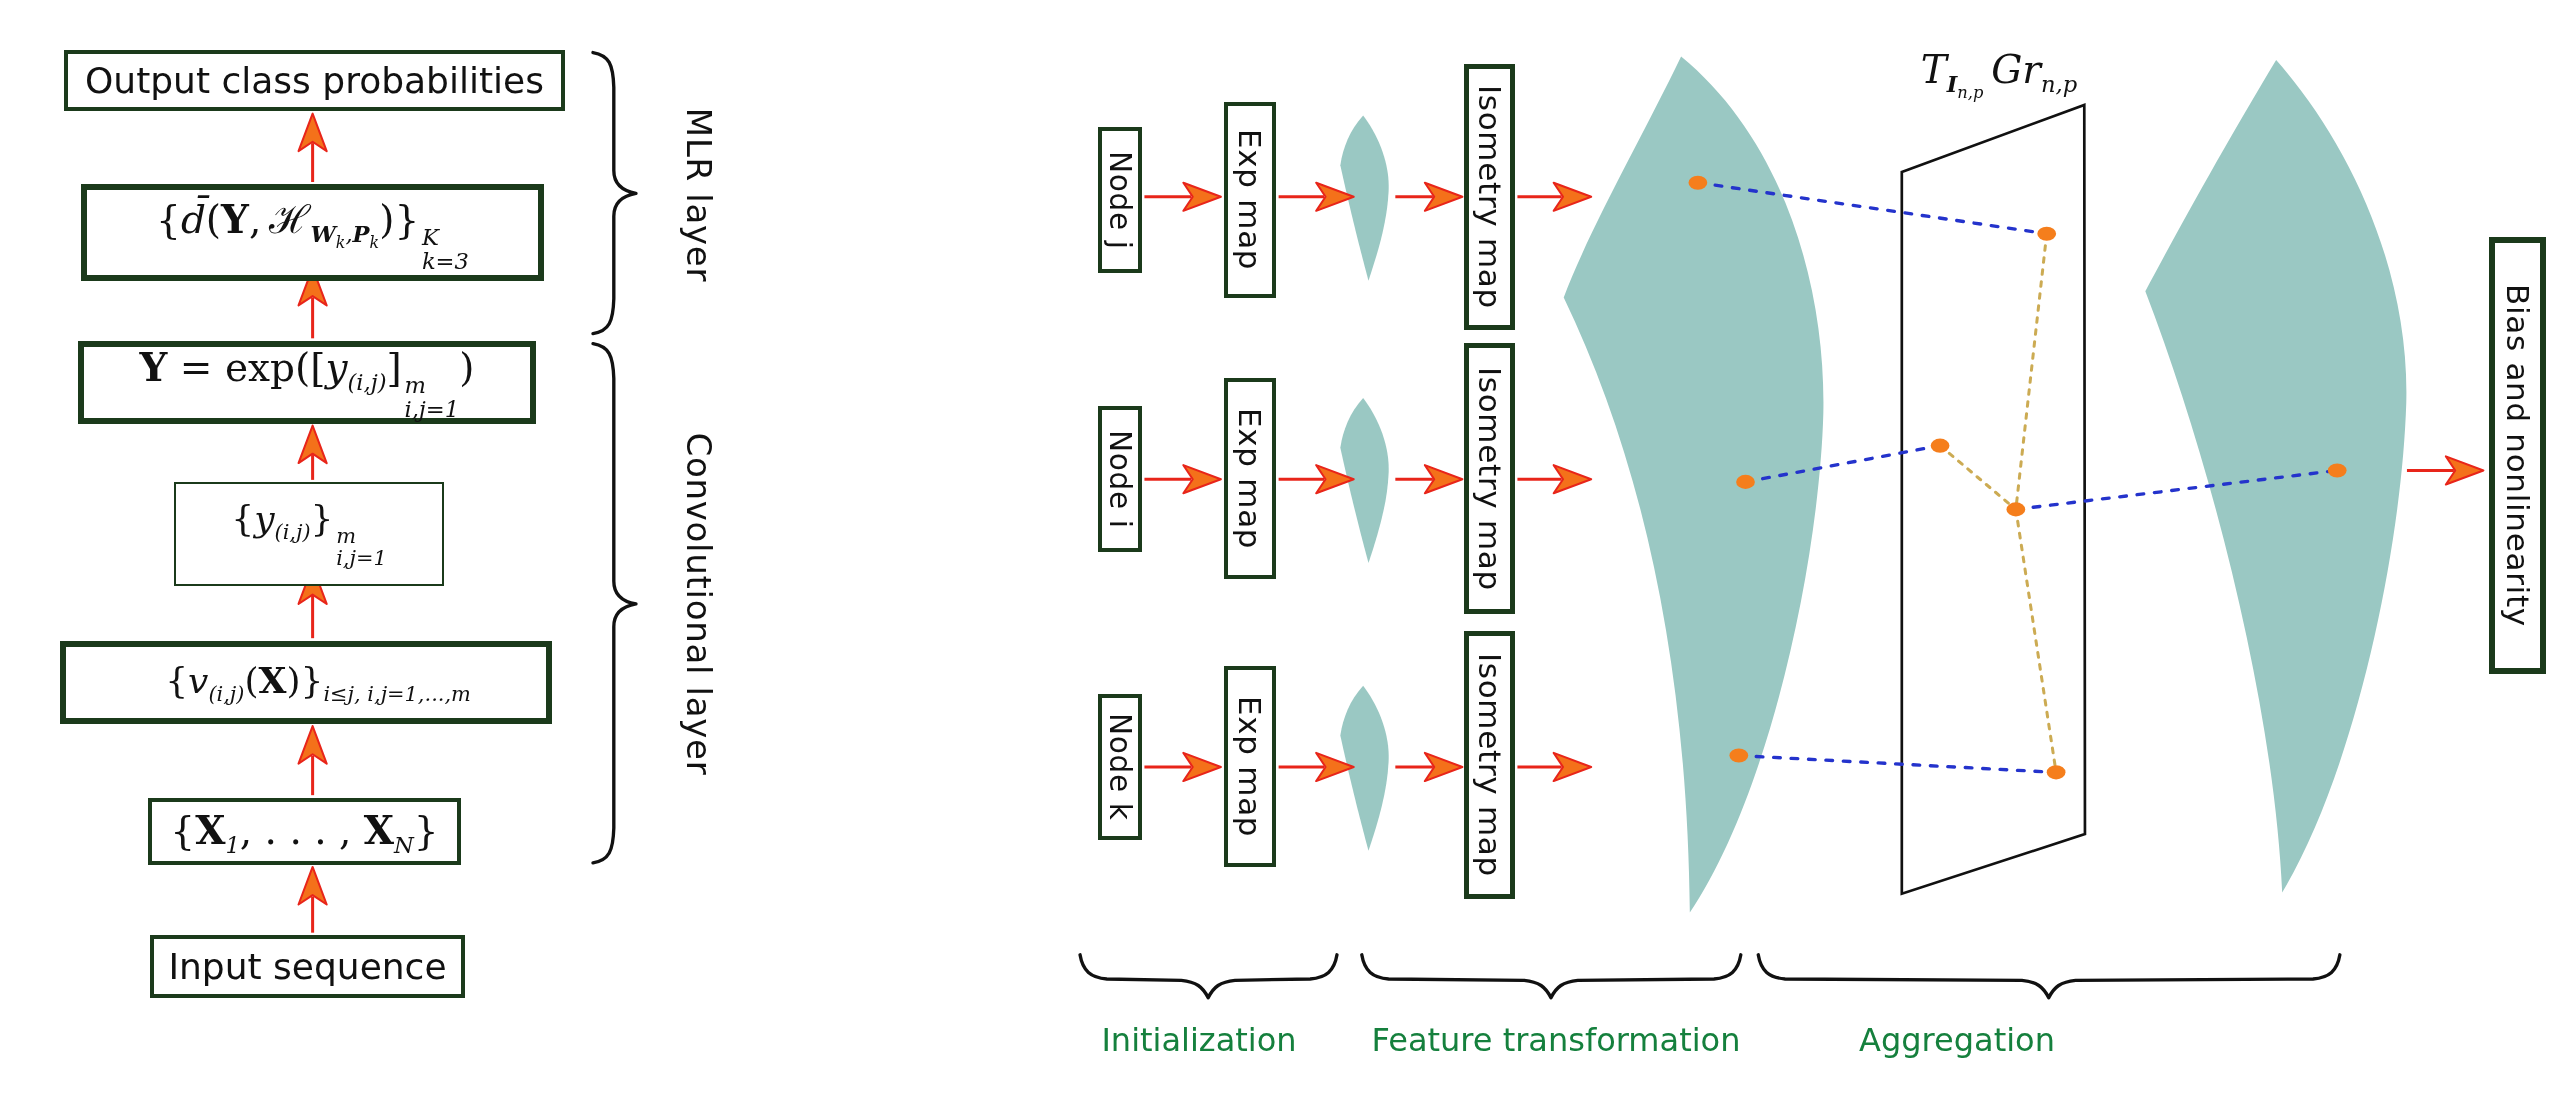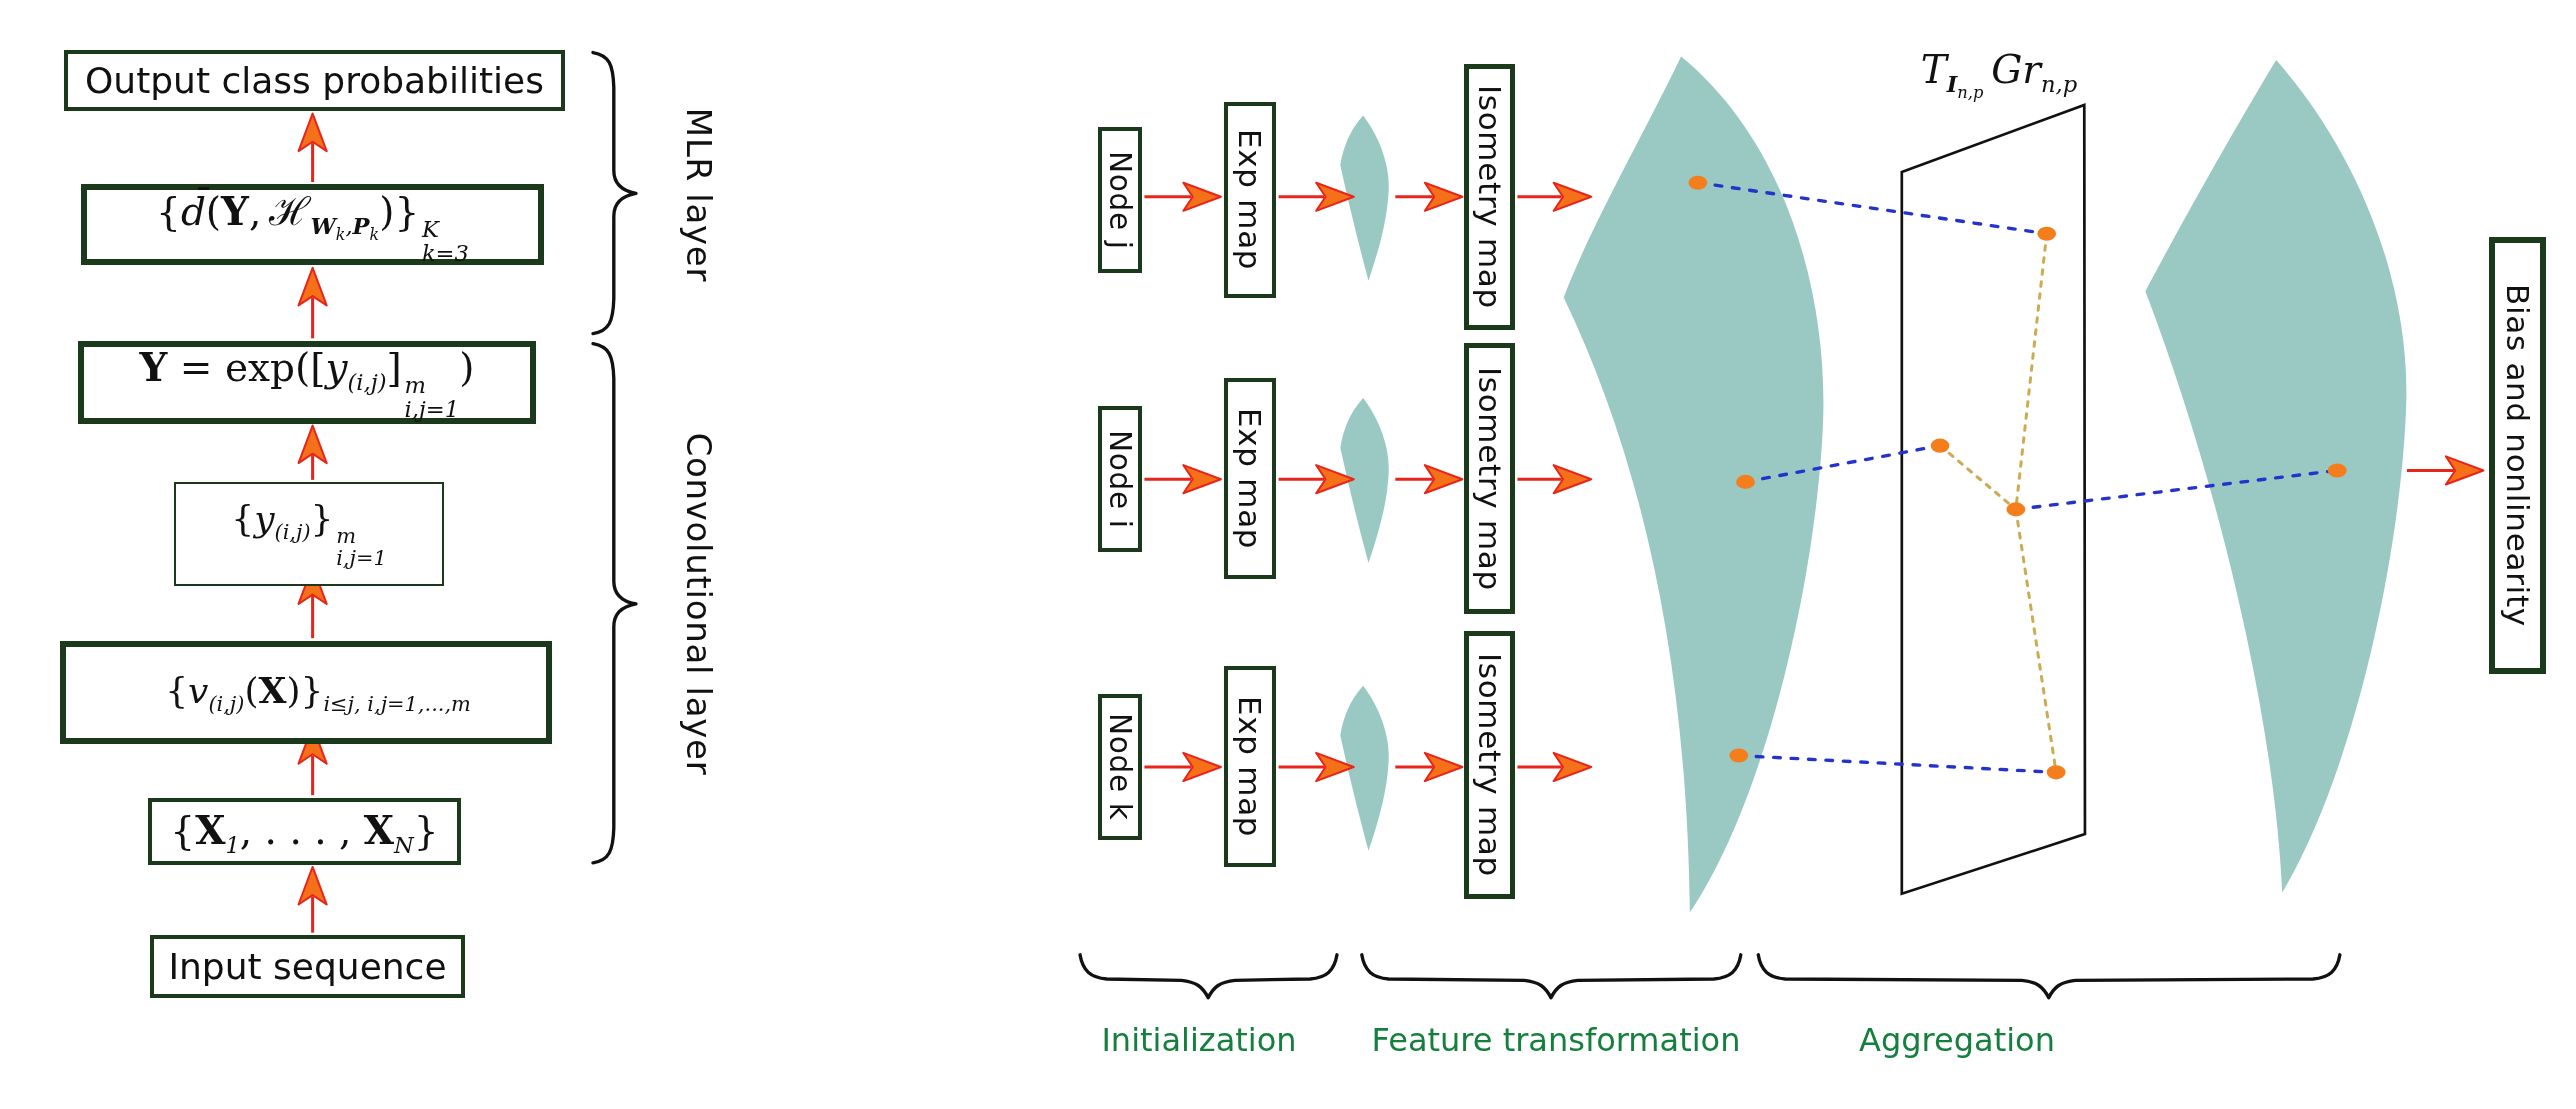--- a/index.html
+++ b/index.html
@@ -197,42 +197,42 @@
     <path d="M 1610 1423 C 1614 1447 1626 1457 1650 1459 L 1761 1461 C 1783 1463 1793 1471 1801 1487 C 1809 1471 1819 1463 1841 1461 L 1953 1459 C 1977 1457 1989 1447 1993 1423"></path>
     <path d="M 2030 1423 C 2034 1447 2046 1457 2070 1459 L 2272 1461 C 2294 1463 2304 1471 2312 1487 C 2320 1471 2330 1463 2352 1461 L 2555 1459 C 2579 1457 2591 1447 2595 1423"></path>
     <path d="M 2621 1423 C 2625 1447 2637 1457 2661 1459 L 3014 1461 C 3036 1463 3046 1471 3054 1487 C 3062 1471 3072 1463 3094 1461 L 3448 1459 C 3472 1457 3484 1447 3488 1423"></path>
   </g>
 </svg>
 
 <div class="box sans-label" style="left:64px; top:50px; width:501px; height:61px;justify-content:center;">
   <span>Output class probabilities</span>
 </div>
 
-<div class="box formula" style="left:81px; top:184px; width:463px; height:81px; border-width:6px;">
+<div class="box formula" style="left:81px; top:184px; width:463px; height:97px; border-width:6px;">
   <span>{<i>d̄</i>(<b>Y</b>, ℋ<sub><b>W</b><sub>k</sub>,<b>P</b><sub>k</sub></sub>)}<span class="ss">
         <span>K</span>
         <span>k=3</span>
       </span></span>
 </div>
 
 <div class="box formula" style="left:78px; top:341px; width:458px; height:83px; border-width:6px;">
   <span><b>Y</b> = exp([<i>y</i><sub>(i,j)</sub>]<span class="ss">
         <span>m</span>
         <span>i,j=1</span>
       </span>)</span>
 </div>
 
 <div class="box formula" style="left:174px; top:482px; width:270px; height:104px; border-width:2.7px; font-size:36px;">
   <span>{<i>y</i><sub>(i,j)</sub>}<span class="ss">
         <span>m</span>
         <span>i,j=1</span>
       </span></span>
 </div>
 
-<div class="box formula" style="left:60px; top:641px; width:492px; height:103px; border-width:6px; font-size:36px;padding-left:24px;">
+<div class="box formula" style="left:60px; top:641px; width:492px; height:83px; border-width:6px; font-size:36px;padding-left:24px;">
   <span>{<i>v</i><sub>(i,j)</sub>(<b>X</b>)}<sub>i≤j, i,j=1,...,m</sub></span>
 </div>
 
 <div class="box formula" style="left:148px; top:798px; width:313px; height:67px;">
   <span>{<b>X</b><sub>1</sub>, . . . , <b>X</b><sub>N</sub>}</span>
 </div>
 
 <div class="box sans-label" style="left:150px; top:935px; width:315px; height:63px;">
   <span>Input sequence</span>
 </div>

